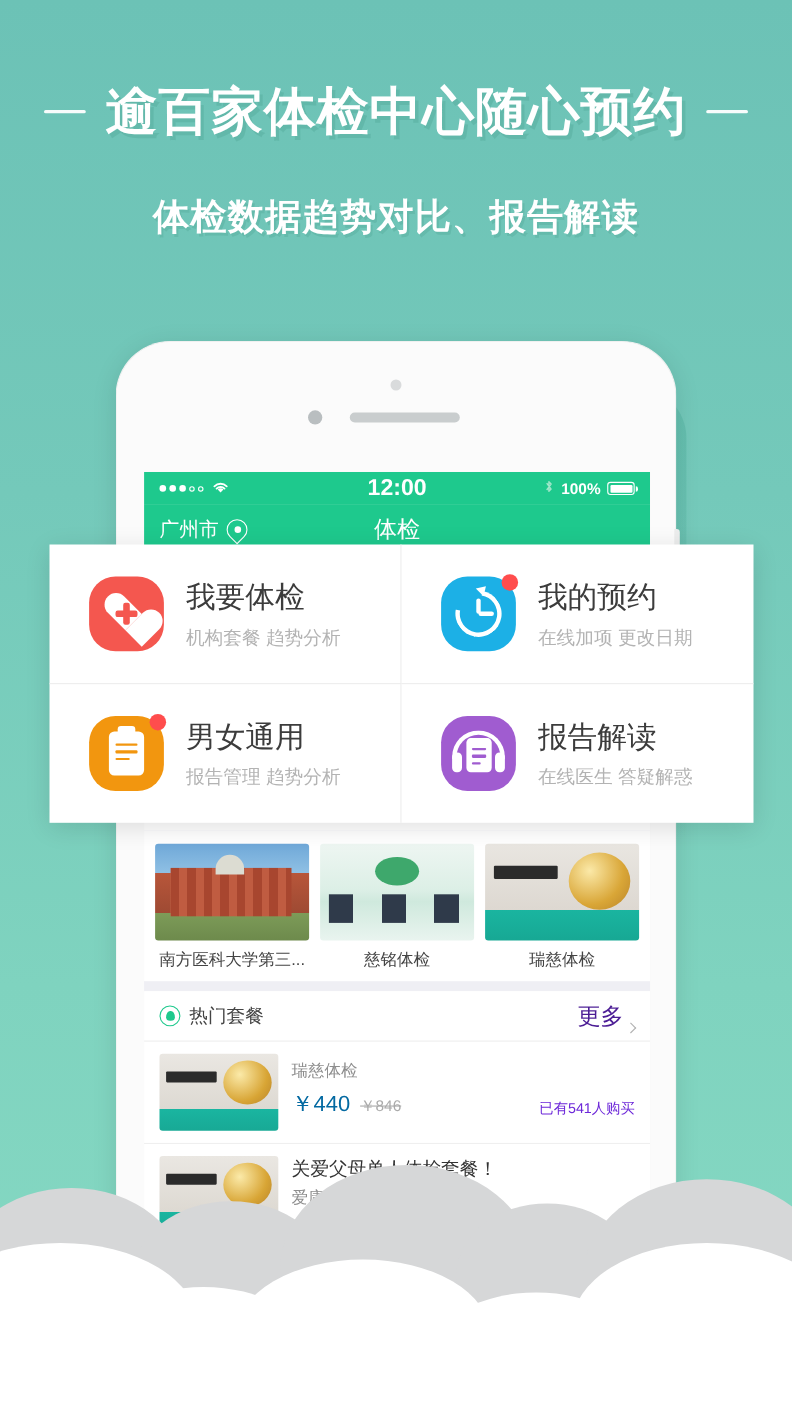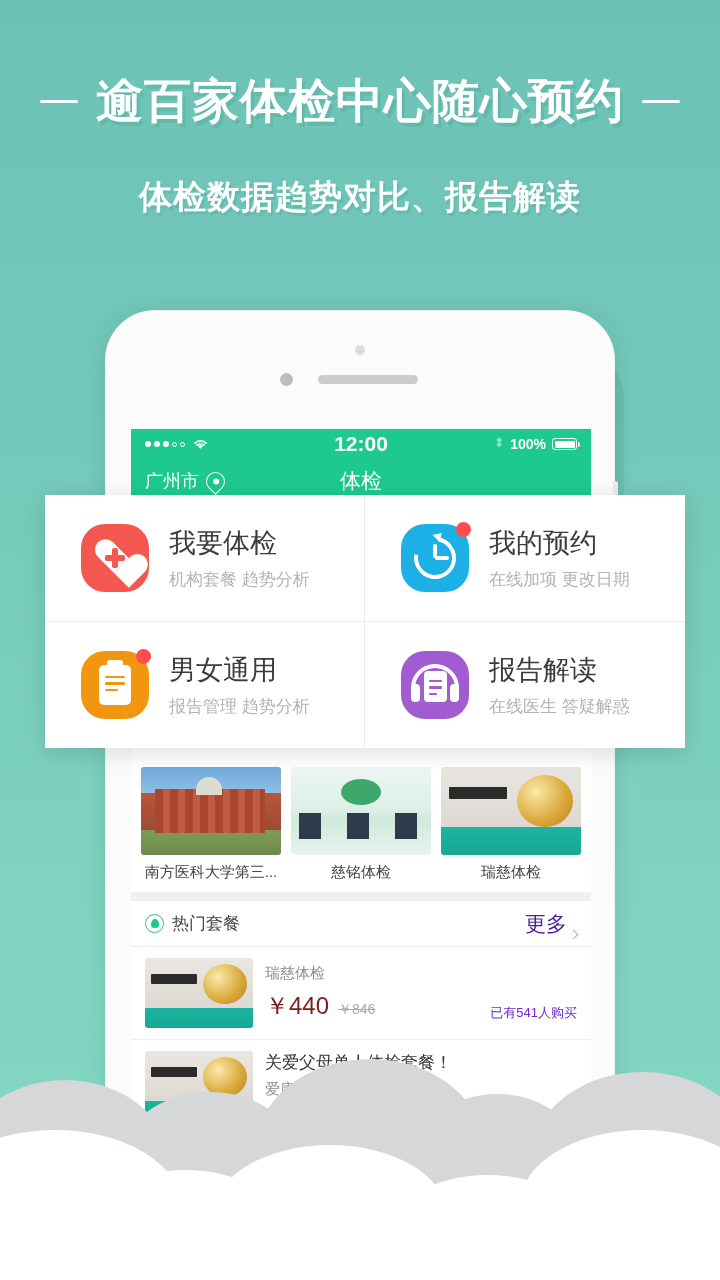--- a/index.html
+++ b/index.html
@@ -108,21 +108,21 @@
   .pkg{ background:#fff; display:flex; padding:11px 14px; border-bottom:1px solid #efefef; gap:12px;}
   .pkg-thumb{ width:108px; height:70px; border-radius:3px; flex:none; position:relative; overflow:hidden;
      background:linear-gradient(180deg,#eae7e2 0%,#ddd9d2 72%,#1ab5a0 72%,#18a995 100%);}
   .pkg-thumb:before{ content:""; position:absolute; right:6px; top:6px; width:44px; height:40px; border-radius:50%;
     background:radial-gradient(circle at 34% 32%,#fbeaa9,#d8a535 62%,#b7822a);}
   .pkg-thumb:after{ content:""; position:absolute; left:6px; top:16px; width:46px; height:10px; background:#2b2b2b; border-radius:1px;}
   .pkg-info{ flex:1; min-width:0;}
   .pkg-title{ font-size:17px; color:#333; white-space:nowrap; overflow:hidden; text-overflow:ellipsis;}
   .pkg-org{ font-size:15px; color:#8d8d8d; margin-top:6px;}
   .pkg-price{ margin-top:7px; display:flex; align-items:baseline;}
-  .price-now{ color:#7f1d1d; font-size:24px;}
+  .price-now{ color:#0369a1; font-size:20px;}
   .price-old{ color:#aaa; font-size:14px; text-decoration:line-through; margin-left:9px;}
   .pkg-sold{ margin-left:auto; font-size:13px; color:#6d28d9; align-self:flex-end;}
 
   
   .feature-card{
     position:absolute; left:45px; top:495px; width:640px; height:253px;
     background:#fff; z-index:7; box-shadow:0 5px 22px rgba(0,0,0,.13);
     display:grid; grid-template-columns:1fr 1fr; grid-template-rows:1fr 1fr;
   }
   .fcell{ display:flex; align-items:center; padding-left:36px; position:relative;}

